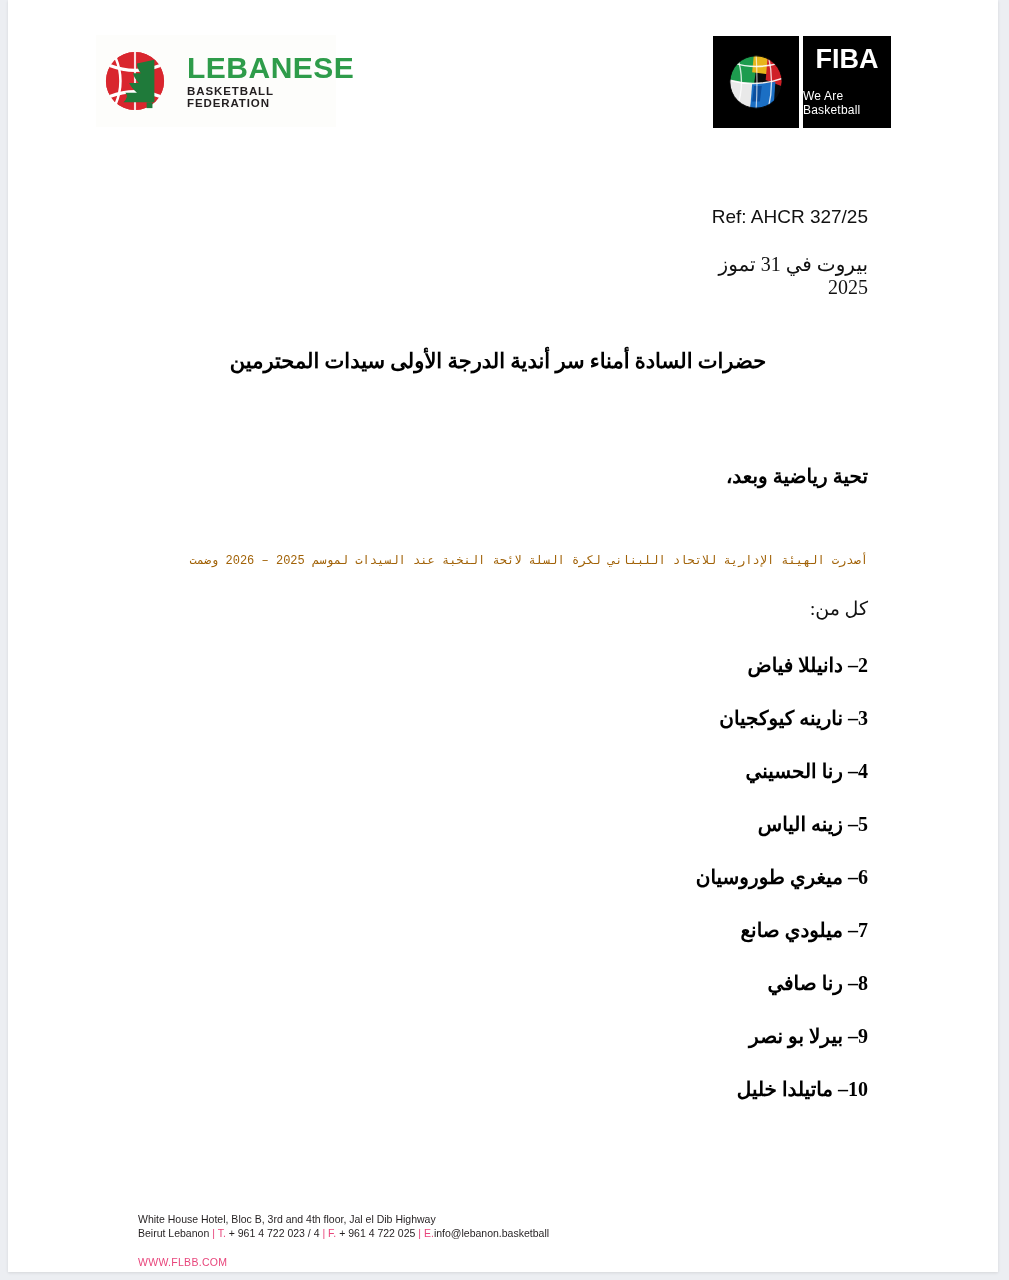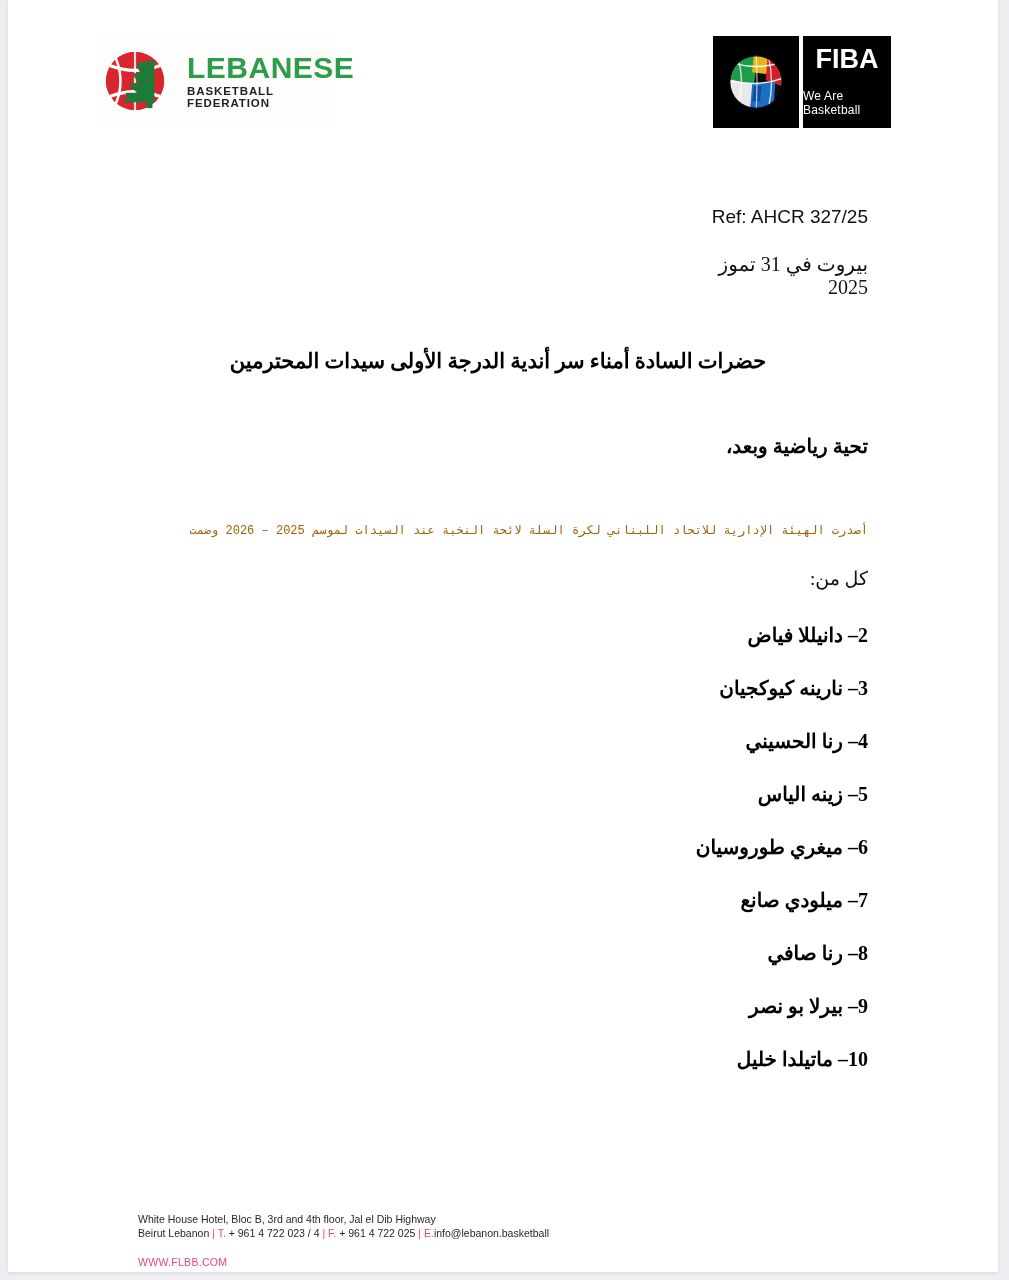--- a/index.html
+++ b/index.html
@@ -141,21 +141,21 @@
     color: #000;
     margin-top: 50px;
     padding-right: 10px;
   }
   .greeting {
     direction: rtl;
     text-align: right;
     font-weight: bold;
     font-size: 20px;
     color: #000;
-    margin-top: 60px;
+    margin-top: 90px;
   }
   .para {
     direction: rtl;
     text-align: right;
     font-size: 12px;
     color: #a16207;
     margin-top: 67px;
     line-height: 1;
     font-family: Liberation Mono, monospace;
   }

